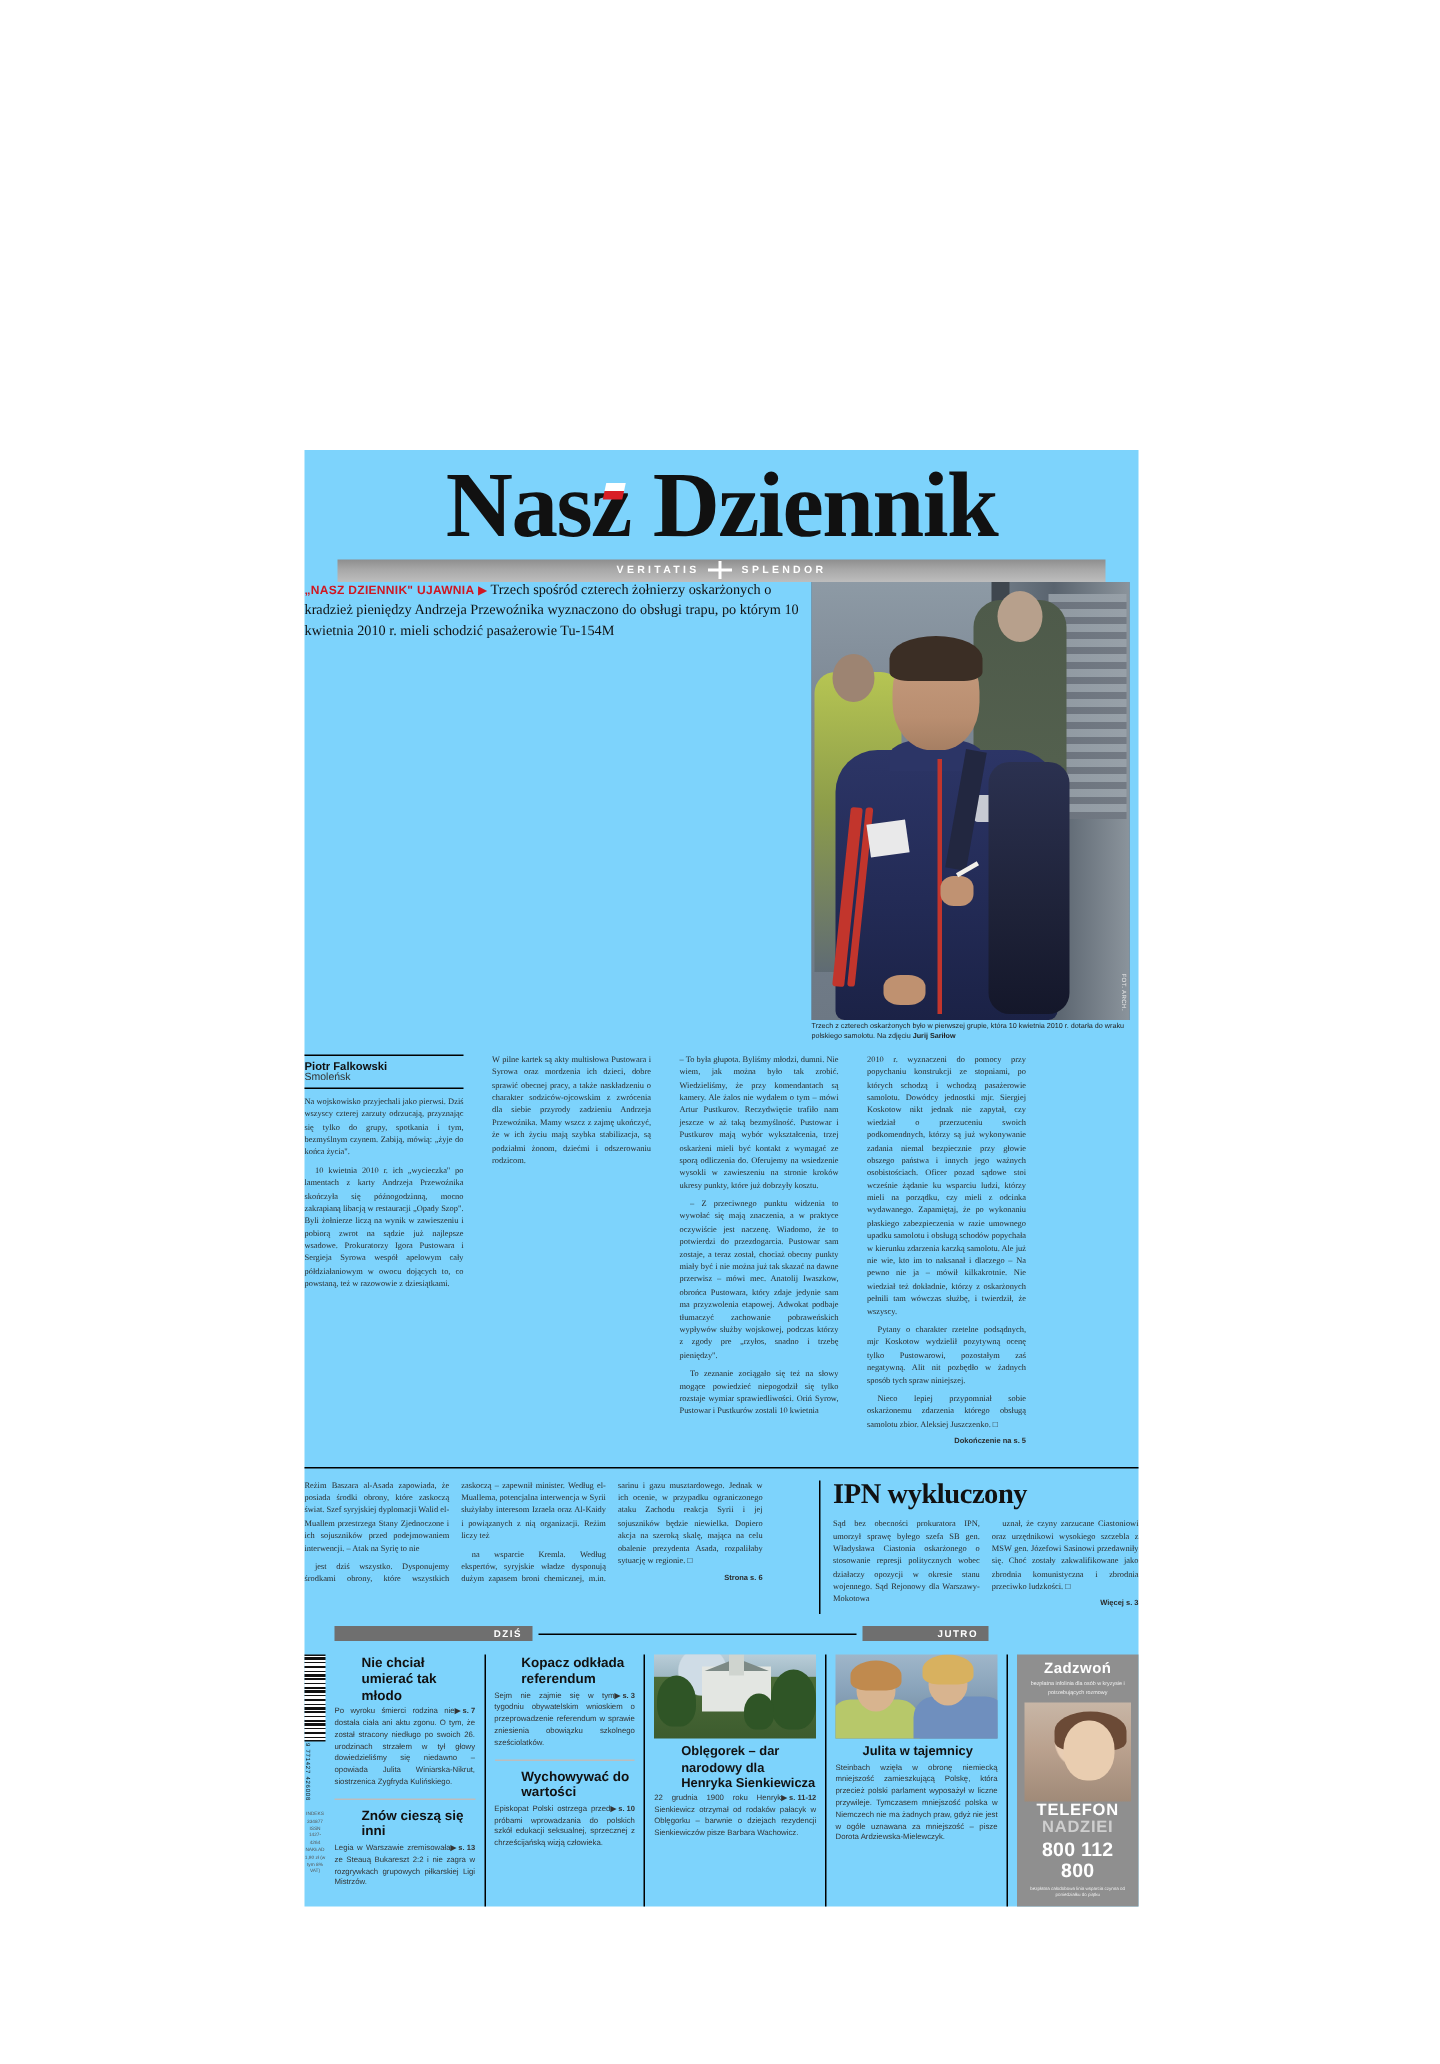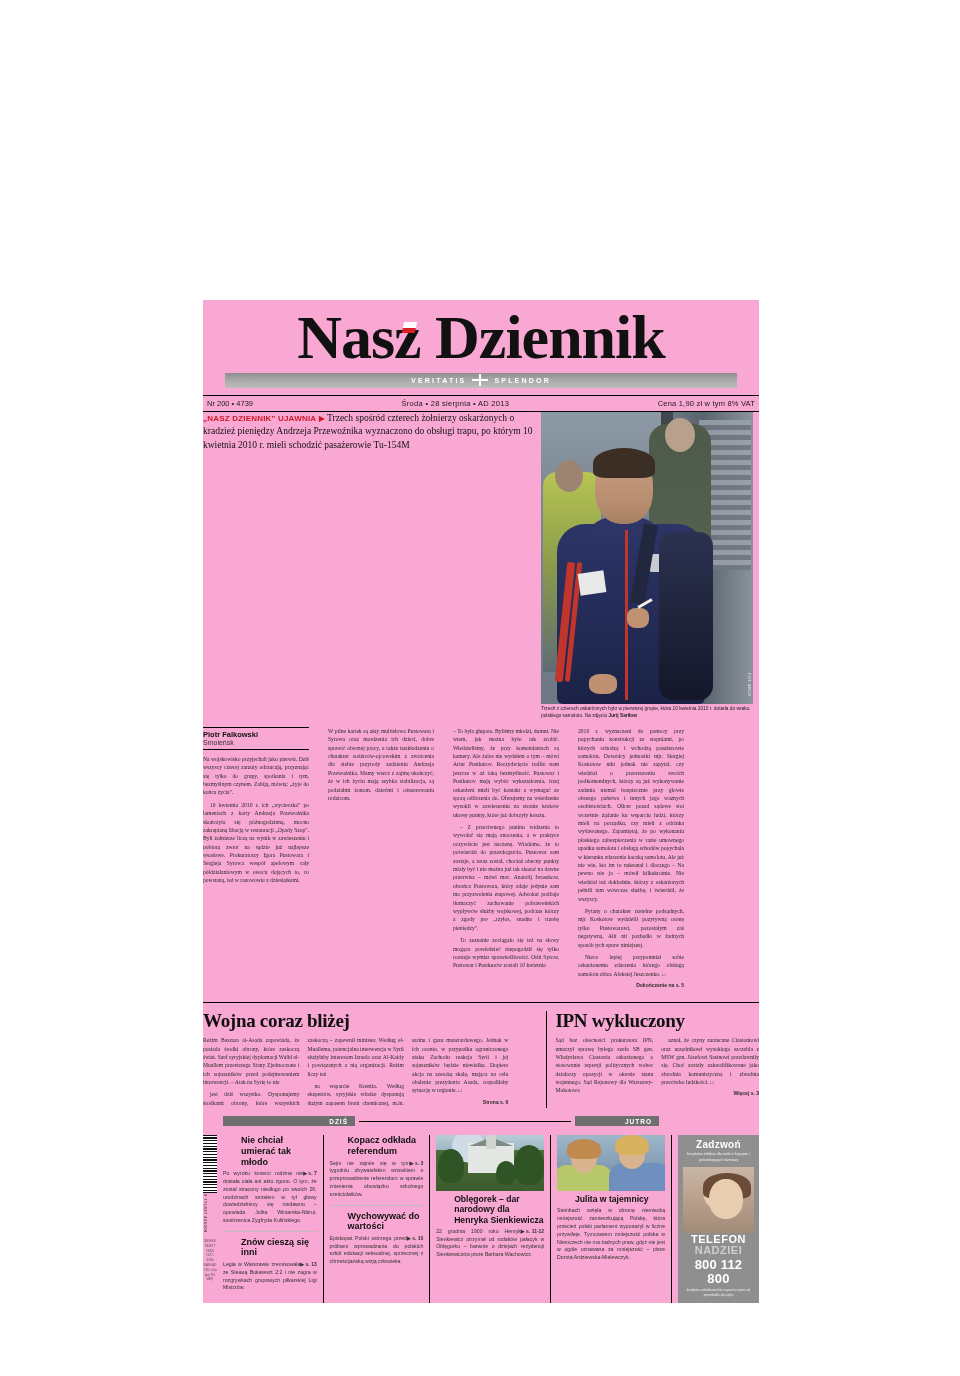--- a/index.html
+++ b/index.html
@@ -15,21 +15,21 @@
     position: relative;
     overflow: hidden;
   }
 
   
   #page {
     position: absolute;
     left: 203px;
     top: 300px;
     width: 556px;
-    background: #f9a8d4;
+    background: #7dd3fc;
   }
 
   
   .masthead {
     text-align: center;
     padding: 8px 0 0 0;
   }
   .masthead-title {
     font-family: "Liberation Serif", serif;
     font-weight: bold;
@@ -512,25 +512,20 @@
     <div class="flagmark"></div>
     <div class="motto-bar">
       <div class="motto-inner">
         <span class="motto-text">VERITATIS</span>
         <span class="motto-cross"></span>
         <span class="motto-text">SPLENDOR</span>
       </div>
     </div>
   </div>
 
-  <div class="dateline">
-    <span>Nr 200 • 4739</span>
-    <span class="center">Środa  •  28 sierpnia  •  AD 2013</span>
-    <span class="right">Cena 1,90 zł w tym 8% VAT</span>
-  </div>
 
 
   <div class="lead-wrap">
     <div class="lead-text">
       <span class="ujawnia">„NASZ DZIENNIK" UJAWNIA</span>
       <span class="arrow-red">▶</span>
       <span>Trzech spośród czterech żołnierzy oskarżonych o kradzież pieniędzy Andrzeja Przewoźnika wyznaczono do obsługi trapu, po którym 10 kwietnia 2010 r. mieli schodzić pasażerowie Tu-154M</span>
     </div>
     <div class="photo-col">
       <div class="photo">
@@ -596,21 +591,20 @@
         <p>Nieco lepiej przypomniał sobie oskarżonemu zdarzenia którego obsługą samolotu zbior. Aleksiej Juszczenko. □</p>
         <p style="text-align:right; text-indent:0;" class="refpage">Dokończenie na s. 5</p>
       </div>
     </div>
   </div>
 
   <div class="rule-thin"></div>
 
   <div class="sec2">
     <div class="left">
-      <h2 class="sec-headline">Wojna coraz bliżej</h2>
       <div class="cols3 col-text">
         <p>Reżim Baszara al-Asada zapowiada, że posiada środki obrony, które zaskoczą świat. Szef syryjskiej dyplomacji Walid el-Muallem przestrzega Stany Zjednoczone i ich sojuszników przed podejmowaniem interwencji. – Atak na Syrię to nie</p>
         <p>jest dziś wszystko. Dysponujemy środkami obrony, które wszystkich zaskoczą – zapewnił minister. Według el-Muallema, potencjalna interwencja w Syrii służyłaby interesom Izraela oraz Al-Kaidy i powiązanych z nią organizacji. Reżim liczy też</p>
         <p>na wsparcie Kremla. Według ekspertów, syryjskie władze dysponują dużym zapasem broni chemicznej, m.in. sarinu i gazu musztardowego. Jednak w ich ocenie, w przypadku ograniczonego ataku Zachodu reakcja Syrii i jej sojuszników będzie niewielka. Dopiero akcja na szeroką skalę, mająca na celu obalenie prezydenta Asada, rozpaliłaby sytuację w regionie. □</p>
         <p class="refpage" style="text-align:right; text-indent:0;">Strona s. 6</p>
       </div>
     </div>
     <div class="right">
       <h2 class="sec-headline">IPN wykluczony</h2>
       <div class="cols2 col-text">

